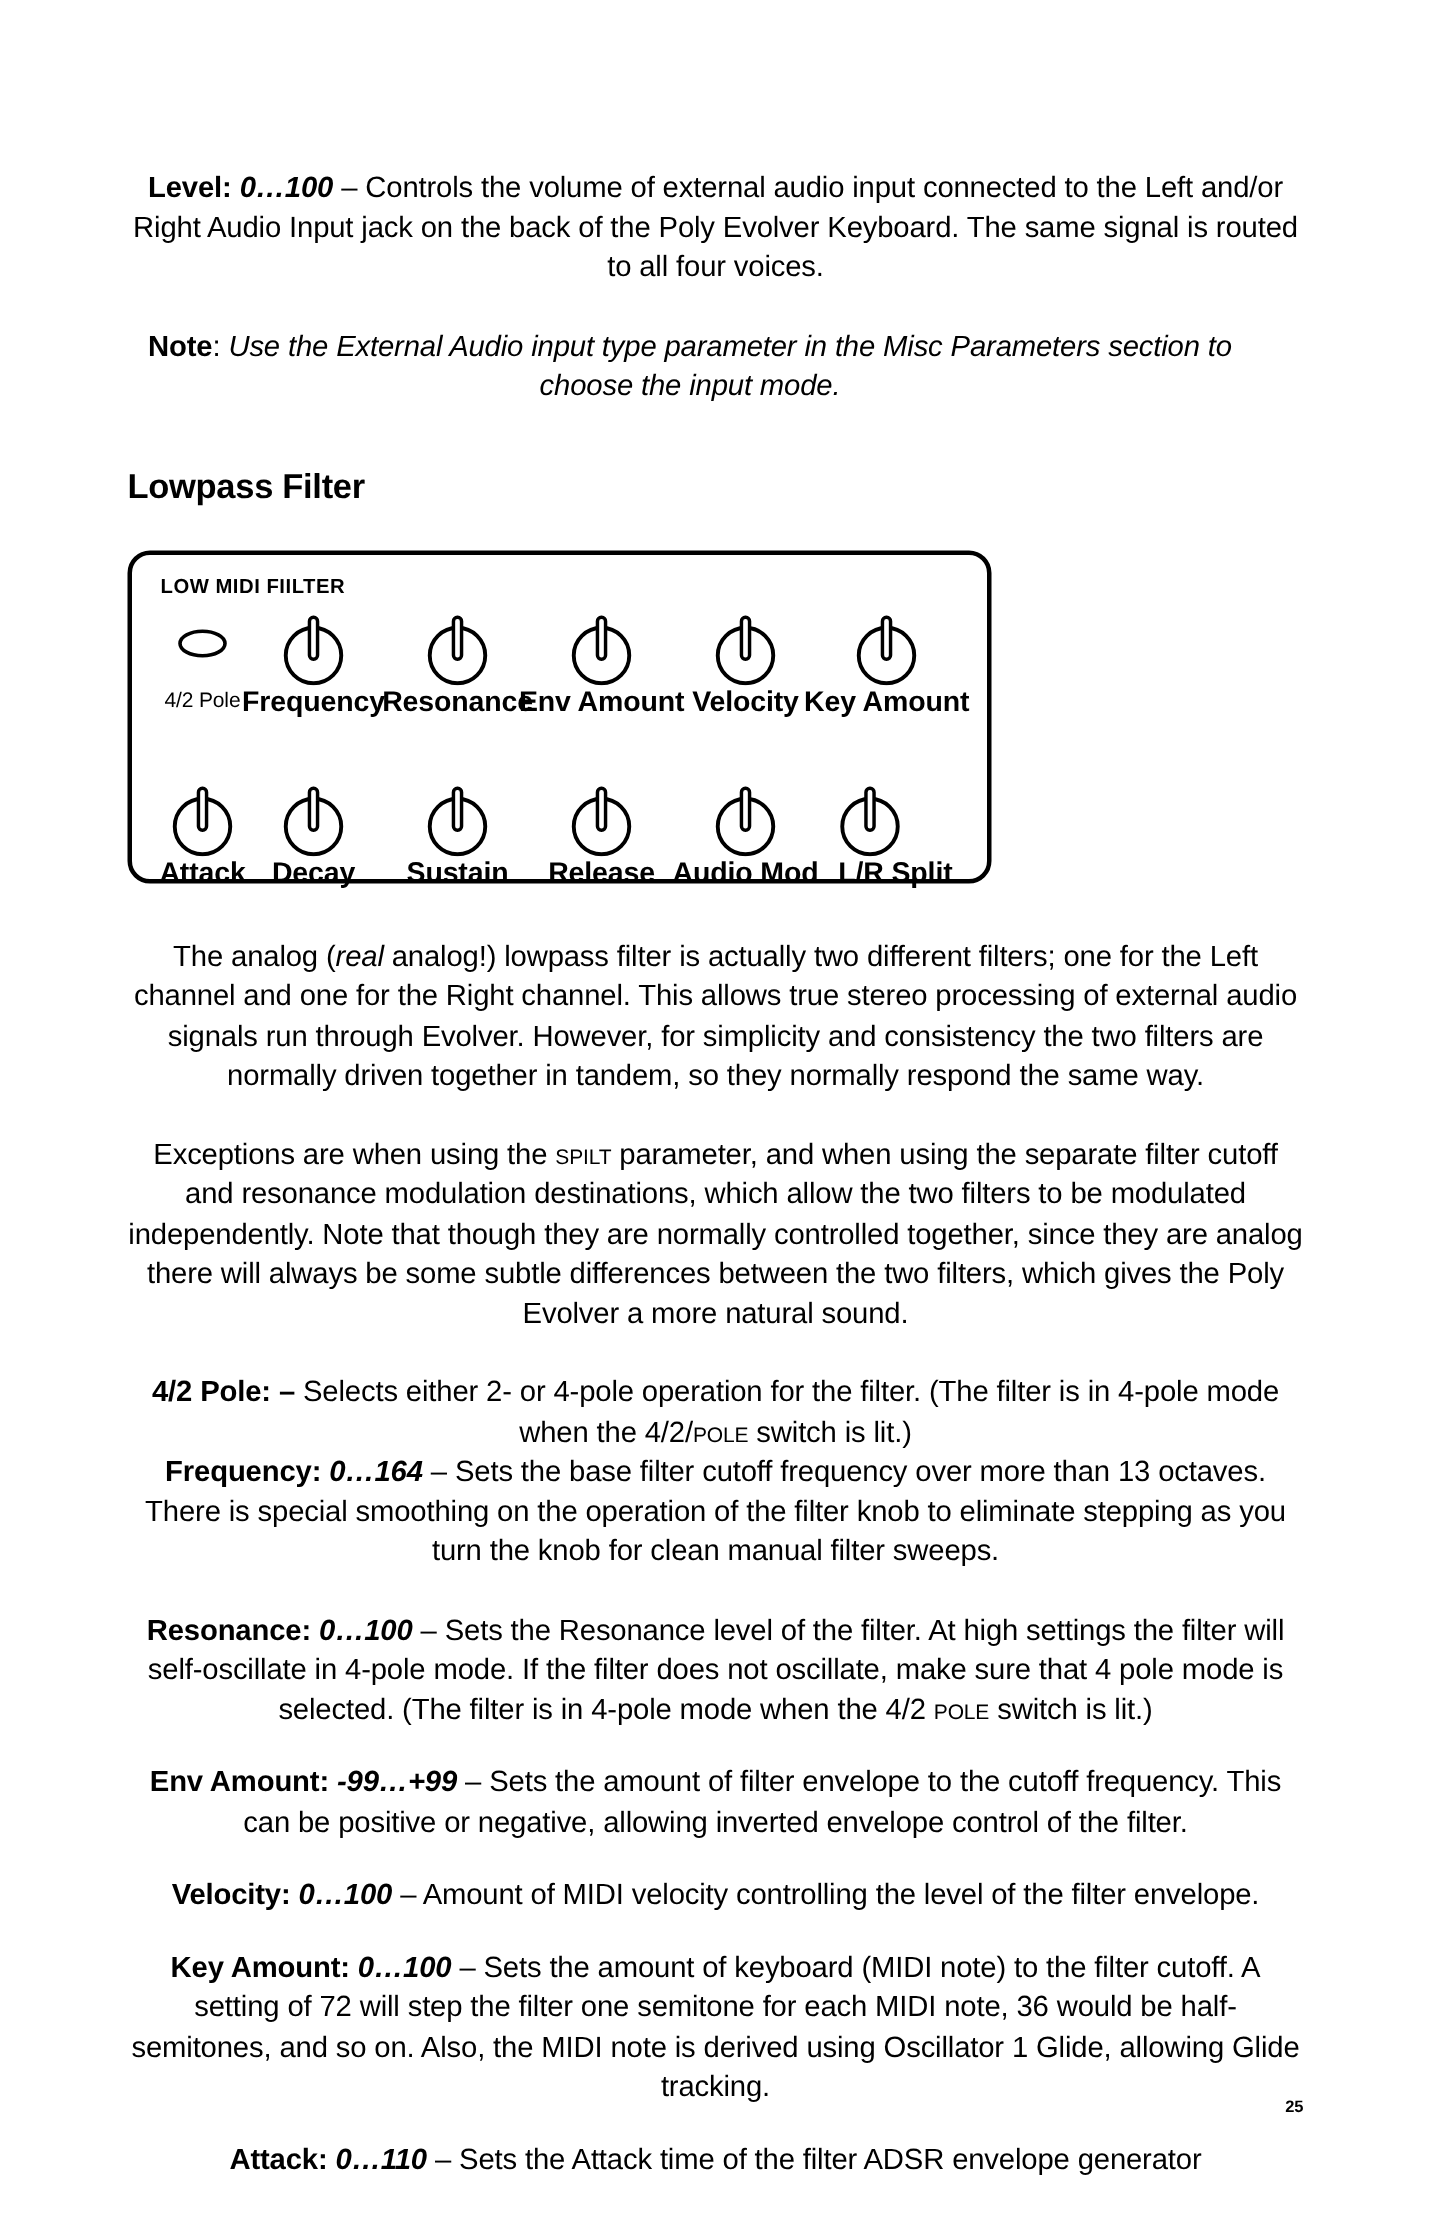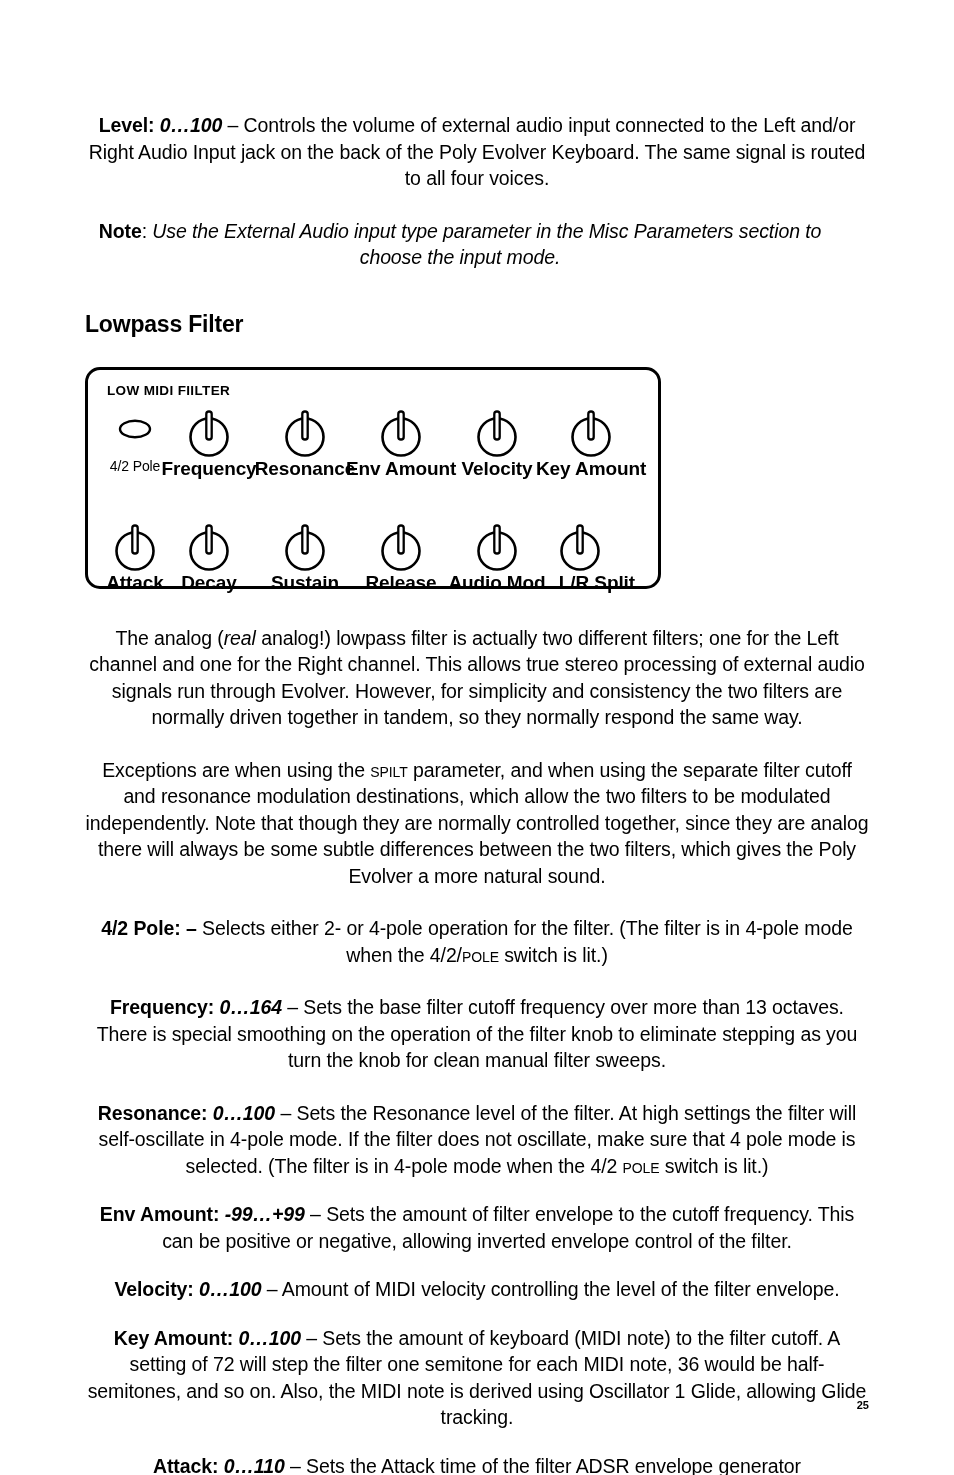--- a/index.html
+++ b/index.html
@@ -236,21 +236,21 @@
           </div>
       </div>
     </div>
 
     <p class="para" style="margin-top:36px;"><span>The analog (</span><span class="it">real</span><span> analog!) lowpass filter is actually two different filters; one for the Left channel and one for the Right channel. This allows true stereo processing of external audio signals run through Evolver. However, for simplicity and consistency the two filters are normally driven together in tandem, so they normally respond the same way.</span></p>
 
     <p class="para" style="margin-top:26px;"><span>Exceptions are when using the </span><span class="sc">Spilt</span><span> parameter, and when using the separate filter cutoff and resonance modulation destinations, which allow the two filters to be modulated independently. Note that though they are normally controlled together, since they are analog there will always be some subtle differences between the two filters, which gives the Poly Evolver a more natural sound.</span></p>
 
     <p class="para" style="margin-top:26px;"><b>4/2 Pole</b><b>:</b><b> – </b><span>Selects either 2- or 4-pole operation for the filter. (The filter is in 4-pole mode when the 4/2/</span><span class="sc">Pole</span><span> switch is lit.)</span></p>
 
-    <p class="para" style="margin-top:26px;"><b>Frequency:</b> <span class="bi">0…164</span><span> – </span><span>Sets the base filter cutoff frequency over more than 13 octaves. There is special smoothing on the operation of the filter knob to eliminate stepping as you turn the knob for clean manual filter sweeps.</span></p>
+    <p class="para" style=""><b>Frequency:</b> <span class="bi">0…164</span><span> – </span><span>Sets the base filter cutoff frequency over more than 13 octaves. There is special smoothing on the operation of the filter knob to eliminate stepping as you turn the knob for clean manual filter sweeps.</span></p>
 
     <p class="para" style="margin-top:26px;"><b>Resonance:</b> <span class="bi">0…100</span><span> – </span><span>Sets the Resonance level of the filter. At high settings the filter will self-oscillate in 4-pole mode. If the filter does not oscillate, make sure that 4 pole mode is selected. (The filter is in 4-pole mode when the 4/2 </span><span class="sc">Pole</span><span> switch is lit.)</span></p>
 
     <p class="para" style="margin-top:22px;"><b>Env Amount:</b> <span class="bi">-99…+99</span><span> – </span><span>Sets the amount of filter envelope to the cutoff frequency. This can be positive or negative, allowing inverted envelope control of the filter.</span></p>
 
     <p class="para" style="margin-top:22px;"><b>Velocity:</b> <span class="bi">0…100</span><span> – </span><span>Amount of MIDI velocity controlling the level of the filter envelope.</span></p>
 
     <p class="para" style="margin-top:22px;"><b>Key Amount:</b> <span class="bi">0…100</span><span> – </span><span>Sets the amount of keyboard (MIDI note) to the filter cutoff. A setting of 72 will step the filter one semitone for each MIDI note, 36 would be half-semitones, and so on. Also, the MIDI note is derived using Oscillator 1 Glide, allowing Glide tracking.</span></p>
 
     <p class="para" style="margin-top:22px;"><b>Attack:</b> <span class="bi">0…110</span><span> – </span><span>Sets the Attack time of the filter ADSR envelope generator</span></p>

